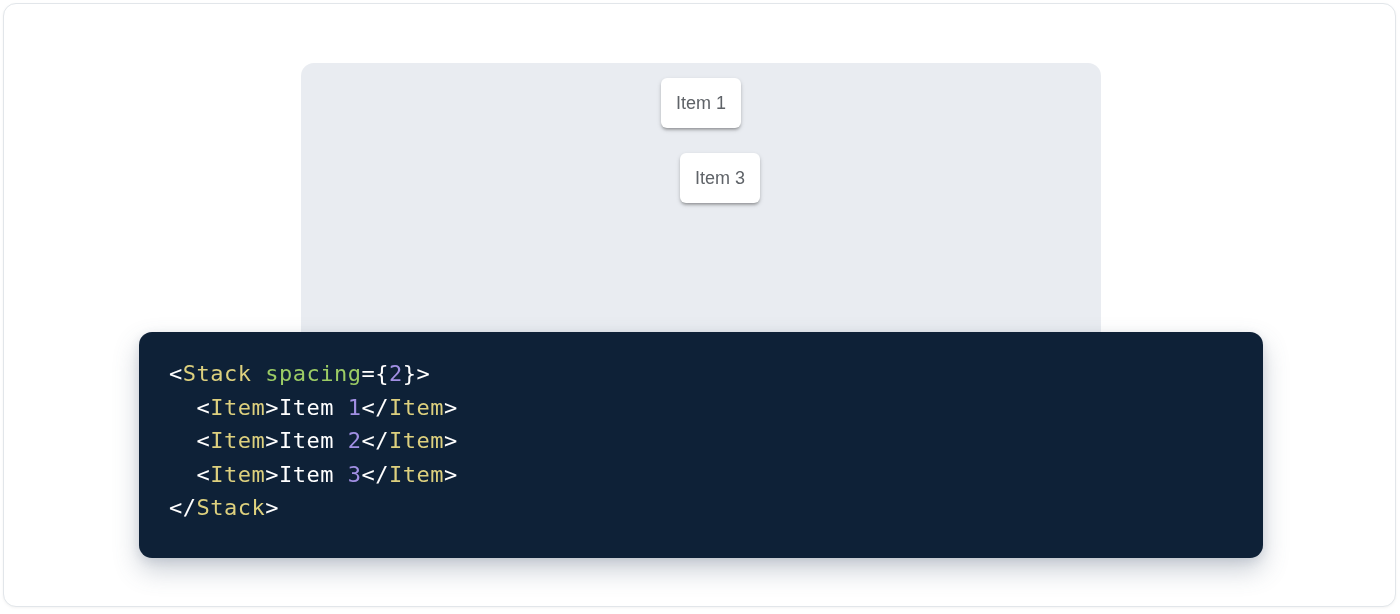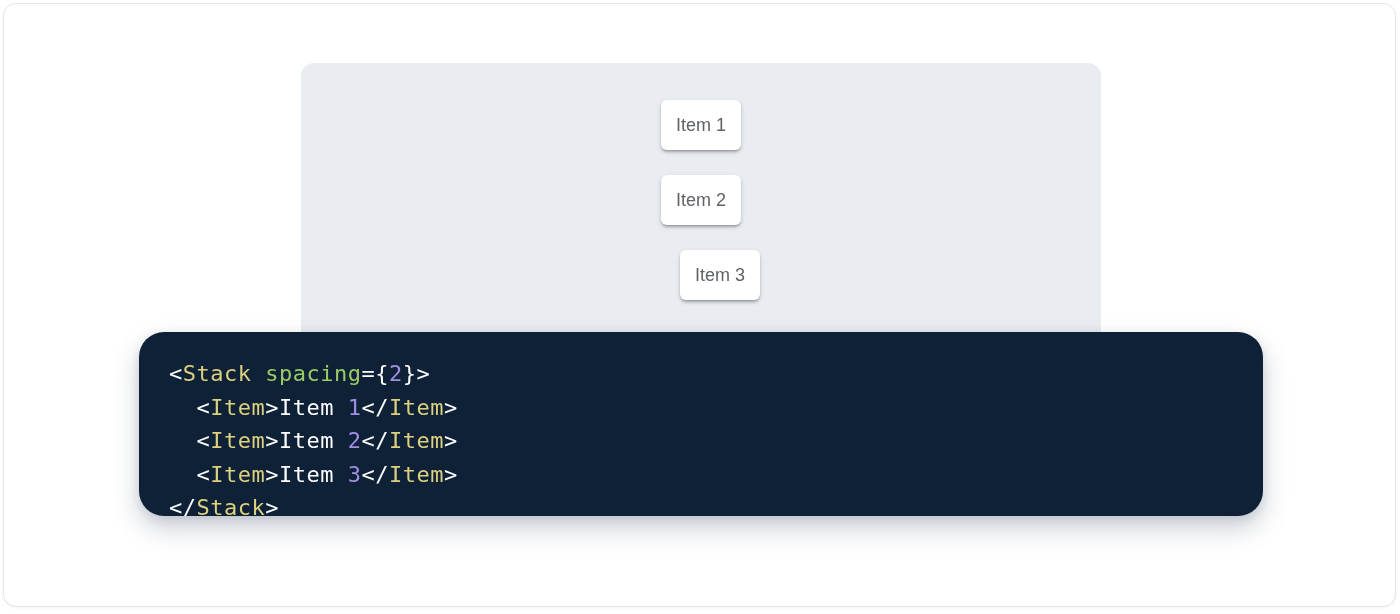--- a/index.html
+++ b/index.html
@@ -24,43 +24,43 @@
     width: 800px; height: 281px;
     background: #e9ecf1;
     border-radius: 13px;
     display: flex;
     justify-content: center;
   }
   .stack {
     display: flex;
     flex-direction: column;
     align-items: center;
-    padding-top: 37px;
+    padding-top: 15px;
     gap: 25px;
   }
   .item-card {
     width: 80px; height: 50px;
     background: #ffffff;
     border-radius: 6px;
     display: flex;
     align-items: center;
     justify-content: center;
     color: #5f6368;
     font-size: 18px;
     white-space: nowrap;
     box-shadow: 0 3px 3px -2px rgba(0,0,0,0.2),
                 0 2px 3px 0 rgba(0,0,0,0.14),
                 0 2px 5px 0 rgba(0,0,0,0.12);
   }
   .code-block {
     position: absolute;
     left: 135px; top: 328px;    
-    width: 1124px; height: 184px;
+    width: 1124px; height: 226px;
     background: #0e2137;
-    border-radius: 25px;
+    border-radius: 13px;
     box-shadow: 0 12px 26px rgba(80,95,120,0.30),
                 0 3px 10px rgba(80,95,120,0.14);
     overflow: hidden;
   }
   .code-content {
     margin: 0;
     padding: 25px 30px 0 30px;
     font-family: "DejaVu Sans Mono", "Liberation Mono", monospace;
     font-size: 22px;
     line-height: 33.5px;
@@ -73,23 +73,20 @@
 </head>
 <body>
 
 <div class="window">
 
   <div class="demo-panel" style="background: rgb(233, 236, 241);">
     <div class="stack">
         <div class="item-card" style="background: rgb(255, 255, 255); color: rgb(95, 99, 104);">
     <span>Item 1</span>
   </div>
-        <div class="item-card" style="background: rgb(255, 255, 255); color: rgb(95, 99, 104);">
-    <span>Item 2</span>
-  </div>
         <div class="item-card" style="background: rgb(255, 255, 255); color: rgb(95, 99, 104); margin-left: 38px;">
     <span>Item 3</span>
   </div>
       </div>
   </div>
 
   <div class="code-block" style="background: rgb(14, 33, 55);">
     <pre class="code-content"><div class="code-line"><span style="color: rgb(255, 255, 255);">&lt;</span><span style="color: rgb(221, 208, 126);">Stack</span><span style="color: rgb(255, 255, 255);"> </span><span style="color: rgb(156, 204, 101);">spacing</span><span style="color: rgb(255, 255, 255);">=</span><span style="color: rgb(255, 255, 255);">{</span><span style="color: rgb(161, 143, 227);">2</span><span style="color: rgb(255, 255, 255);">}</span><span style="color: rgb(255, 255, 255);">&gt;</span></div><div class="code-line"><span style="color: rgb(255, 255, 255);">  </span><span style="color: rgb(255, 255, 255);">&lt;</span><span style="color: rgb(221, 208, 126);">Item</span><span style="color: rgb(255, 255, 255);">&gt;</span><span style="color: rgb(255, 255, 255);">Item </span><span style="color: rgb(161, 143, 227);">1</span><span style="color: rgb(255, 255, 255);">&lt;/</span><span style="color: rgb(221, 208, 126);">Item</span><span style="color: rgb(255, 255, 255);">&gt;</span></div><div class="code-line"><span style="color: rgb(255, 255, 255);">  </span><span style="color: rgb(255, 255, 255);">&lt;</span><span style="color: rgb(221, 208, 126);">Item</span><span style="color: rgb(255, 255, 255);">&gt;</span><span style="color: rgb(255, 255, 255);">Item </span><span style="color: rgb(161, 143, 227);">2</span><span style="color: rgb(255, 255, 255);">&lt;/</span><span style="color: rgb(221, 208, 126);">Item</span><span style="color: rgb(255, 255, 255);">&gt;</span></div><div class="code-line"><span style="color: rgb(255, 255, 255);">  </span><span style="color: rgb(255, 255, 255);">&lt;</span><span style="color: rgb(221, 208, 126);">Item</span><span style="color: rgb(255, 255, 255);">&gt;</span><span style="color: rgb(255, 255, 255);">Item </span><span style="color: rgb(161, 143, 227);">3</span><span style="color: rgb(255, 255, 255);">&lt;/</span><span style="color: rgb(221, 208, 126);">Item</span><span style="color: rgb(255, 255, 255);">&gt;</span></div><div class="code-line"><span style="color: rgb(255, 255, 255);">&lt;/</span><span style="color: rgb(221, 208, 126);">Stack</span><span style="color: rgb(255, 255, 255);">&gt;</span></div></pre>
   </div>
 

